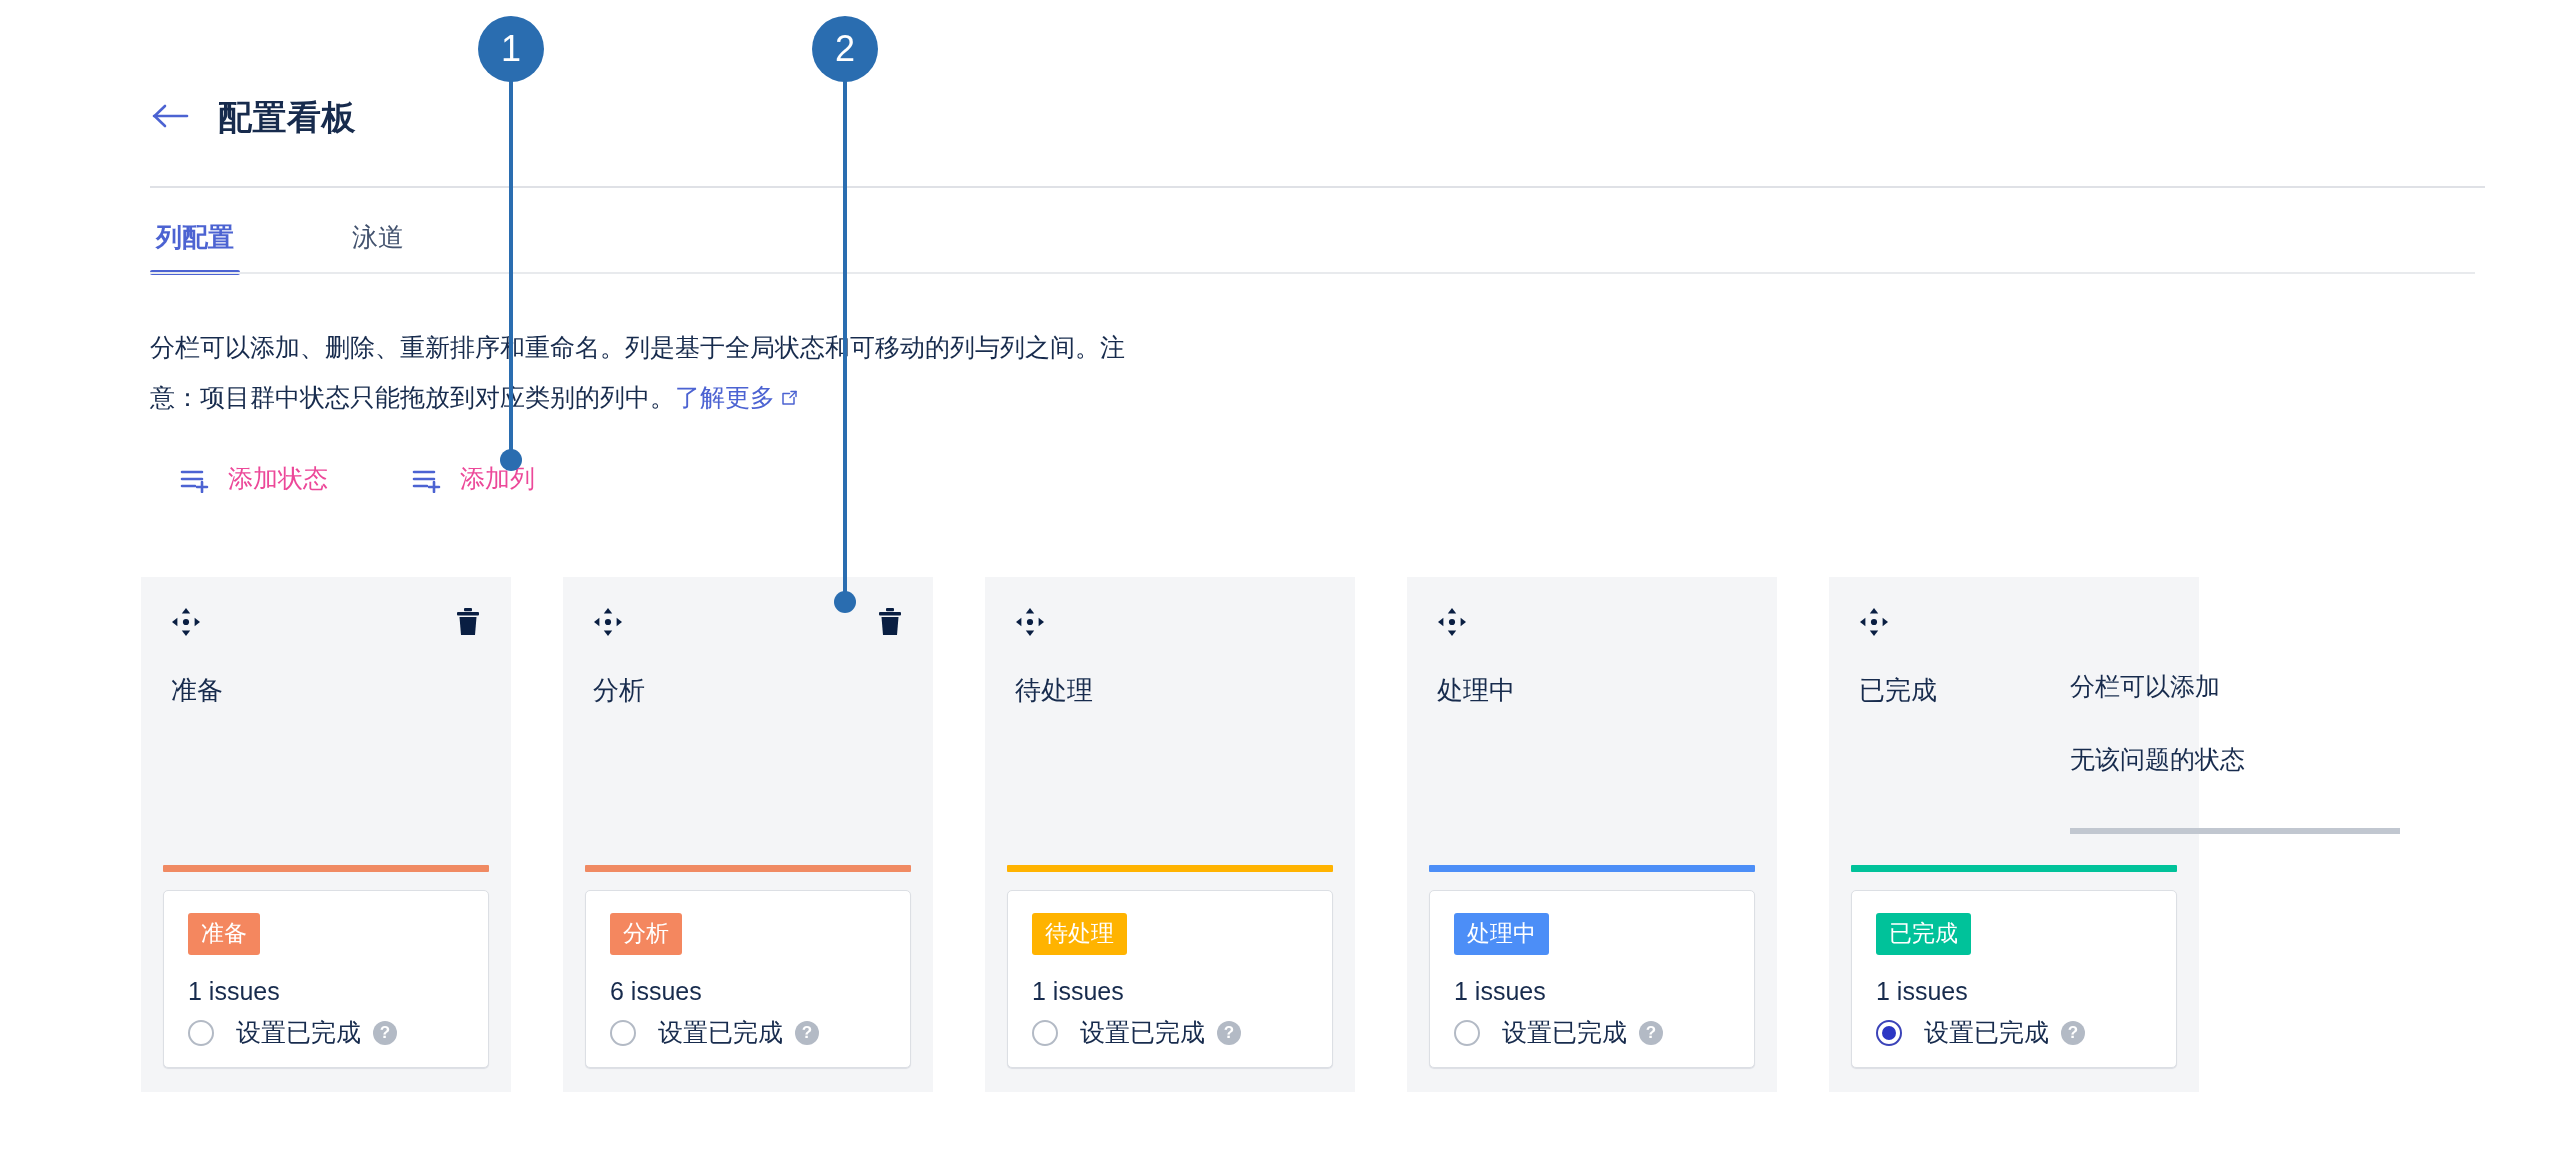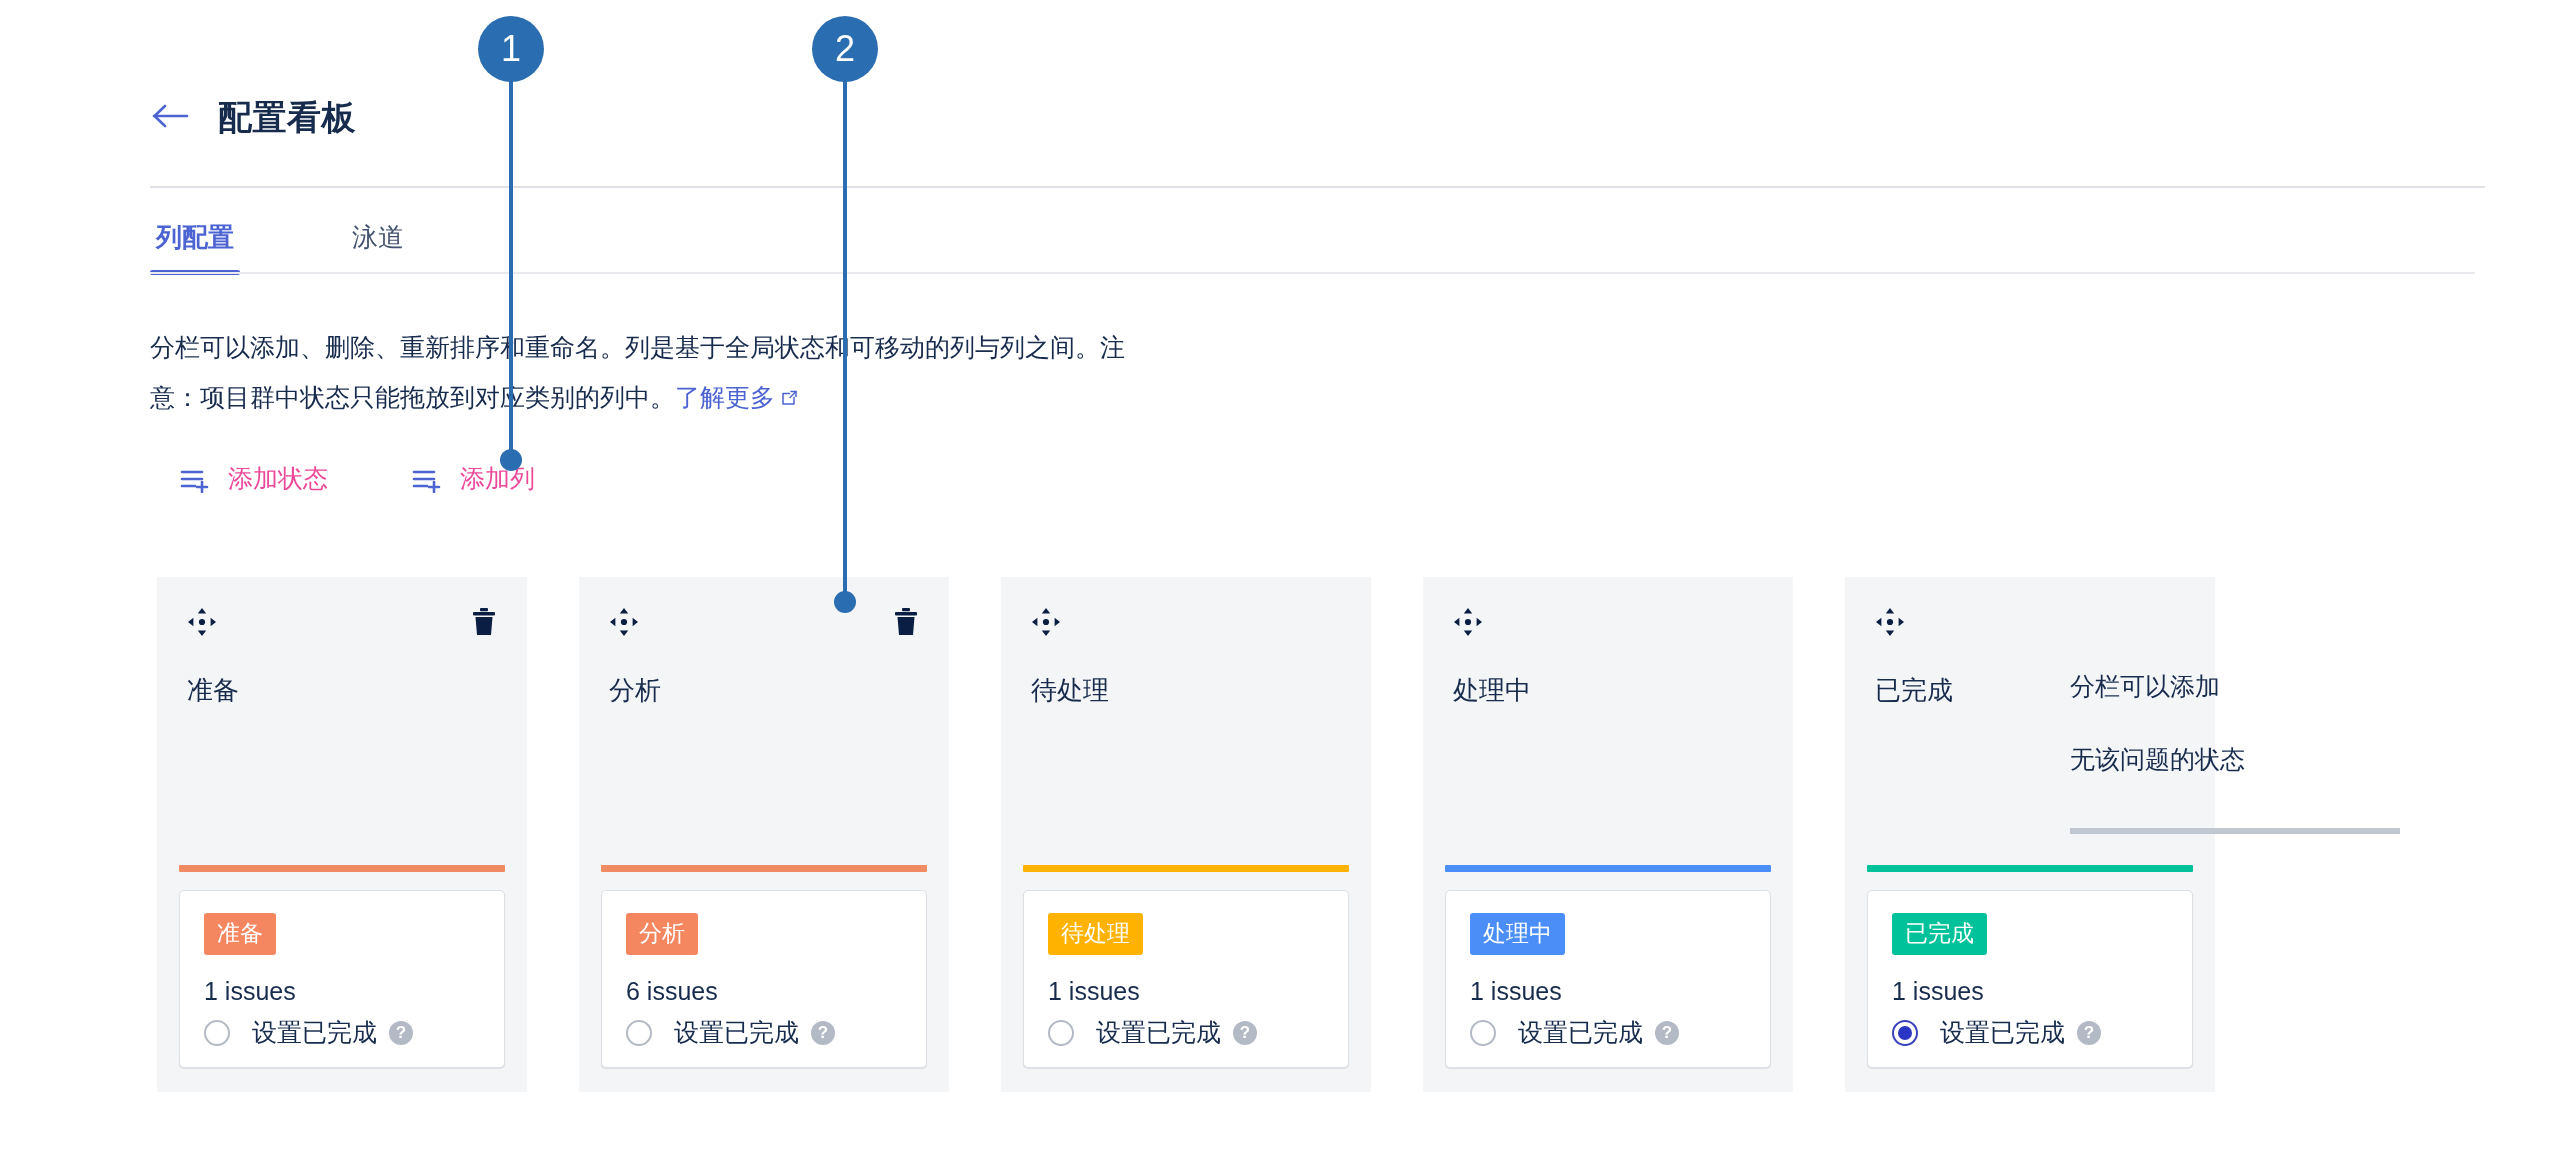--- a/index.html
+++ b/index.html
@@ -167,21 +167,21 @@
   }
   .action-btn .ico {
     margin-right: 18px;
     display: flex;
     align-items: center;
   }
 
   
   .columns {
     position: absolute;
-    left: 157px;
+    left: 141px;
     top: 577px;
     display: flex;
   }
   .column {
     width: 370px;
     height: 515px;
     background: #F4F5F7;
     margin-right: 52px;
     position: relative;
     box-sizing: border-box;

